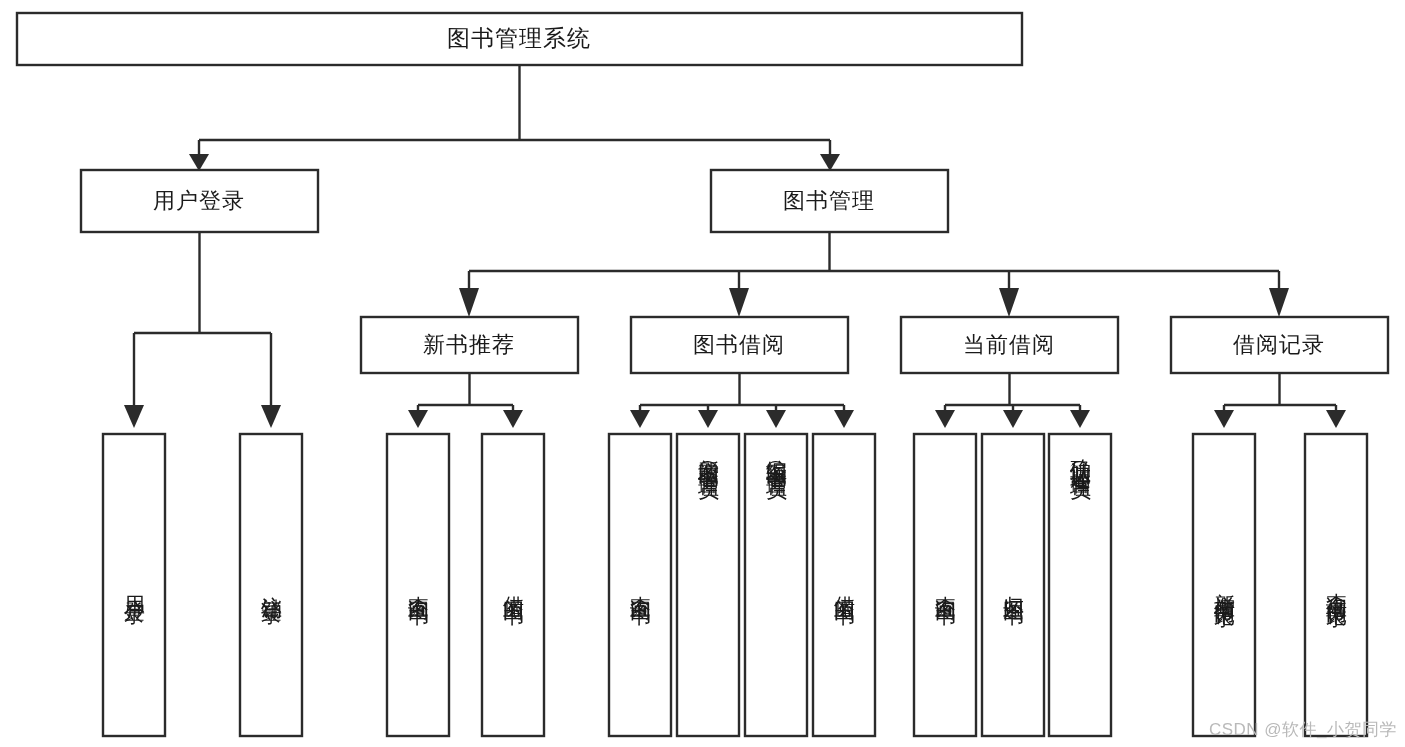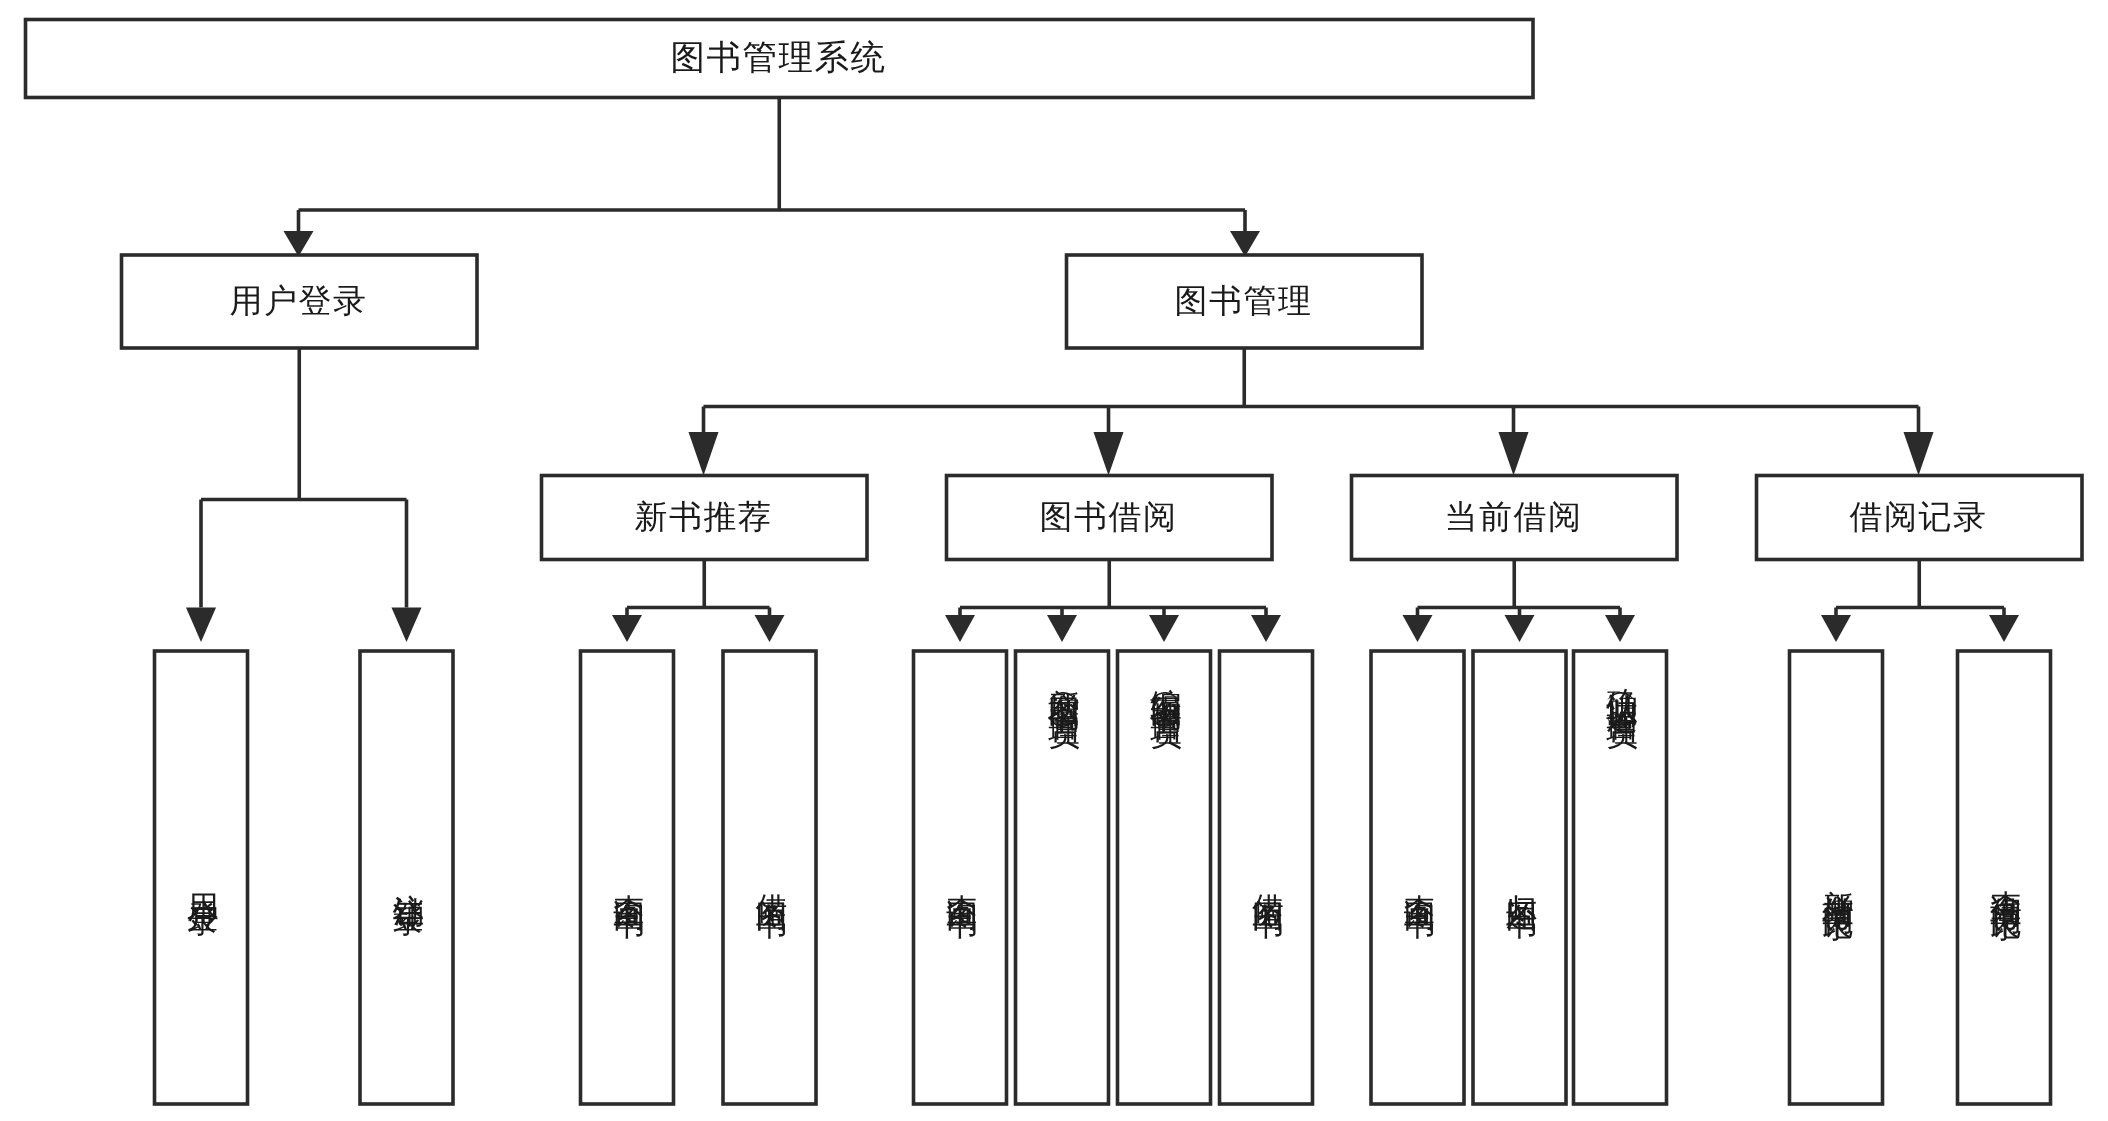--- a/index.html
+++ b/index.html
@@ -235,14 +235,15 @@
   <div class="vlabel-wrap" style="left:1049px; top:434px; width:62px; height:302px; align-items:flex-start;">
     <span class="vlabel" style="padding-top:8px;">确认归还（管理员）</span>
   </div>
   <div class="vlabel-wrap" style="left:1193px; top:434px; width:62px; height:302px;">
     <span class="vlabel">新增借阅记录</span>
   </div>
   <div class="vlabel-wrap" style="left:1305px; top:434px; width:62px; height:302px;">
     <span class="vlabel">查询借阅记录</span>
   </div>
 
+  <div class="watermark">CSDN @软件_小贺同学</div>
 
 </div>
 
 </body></html>

